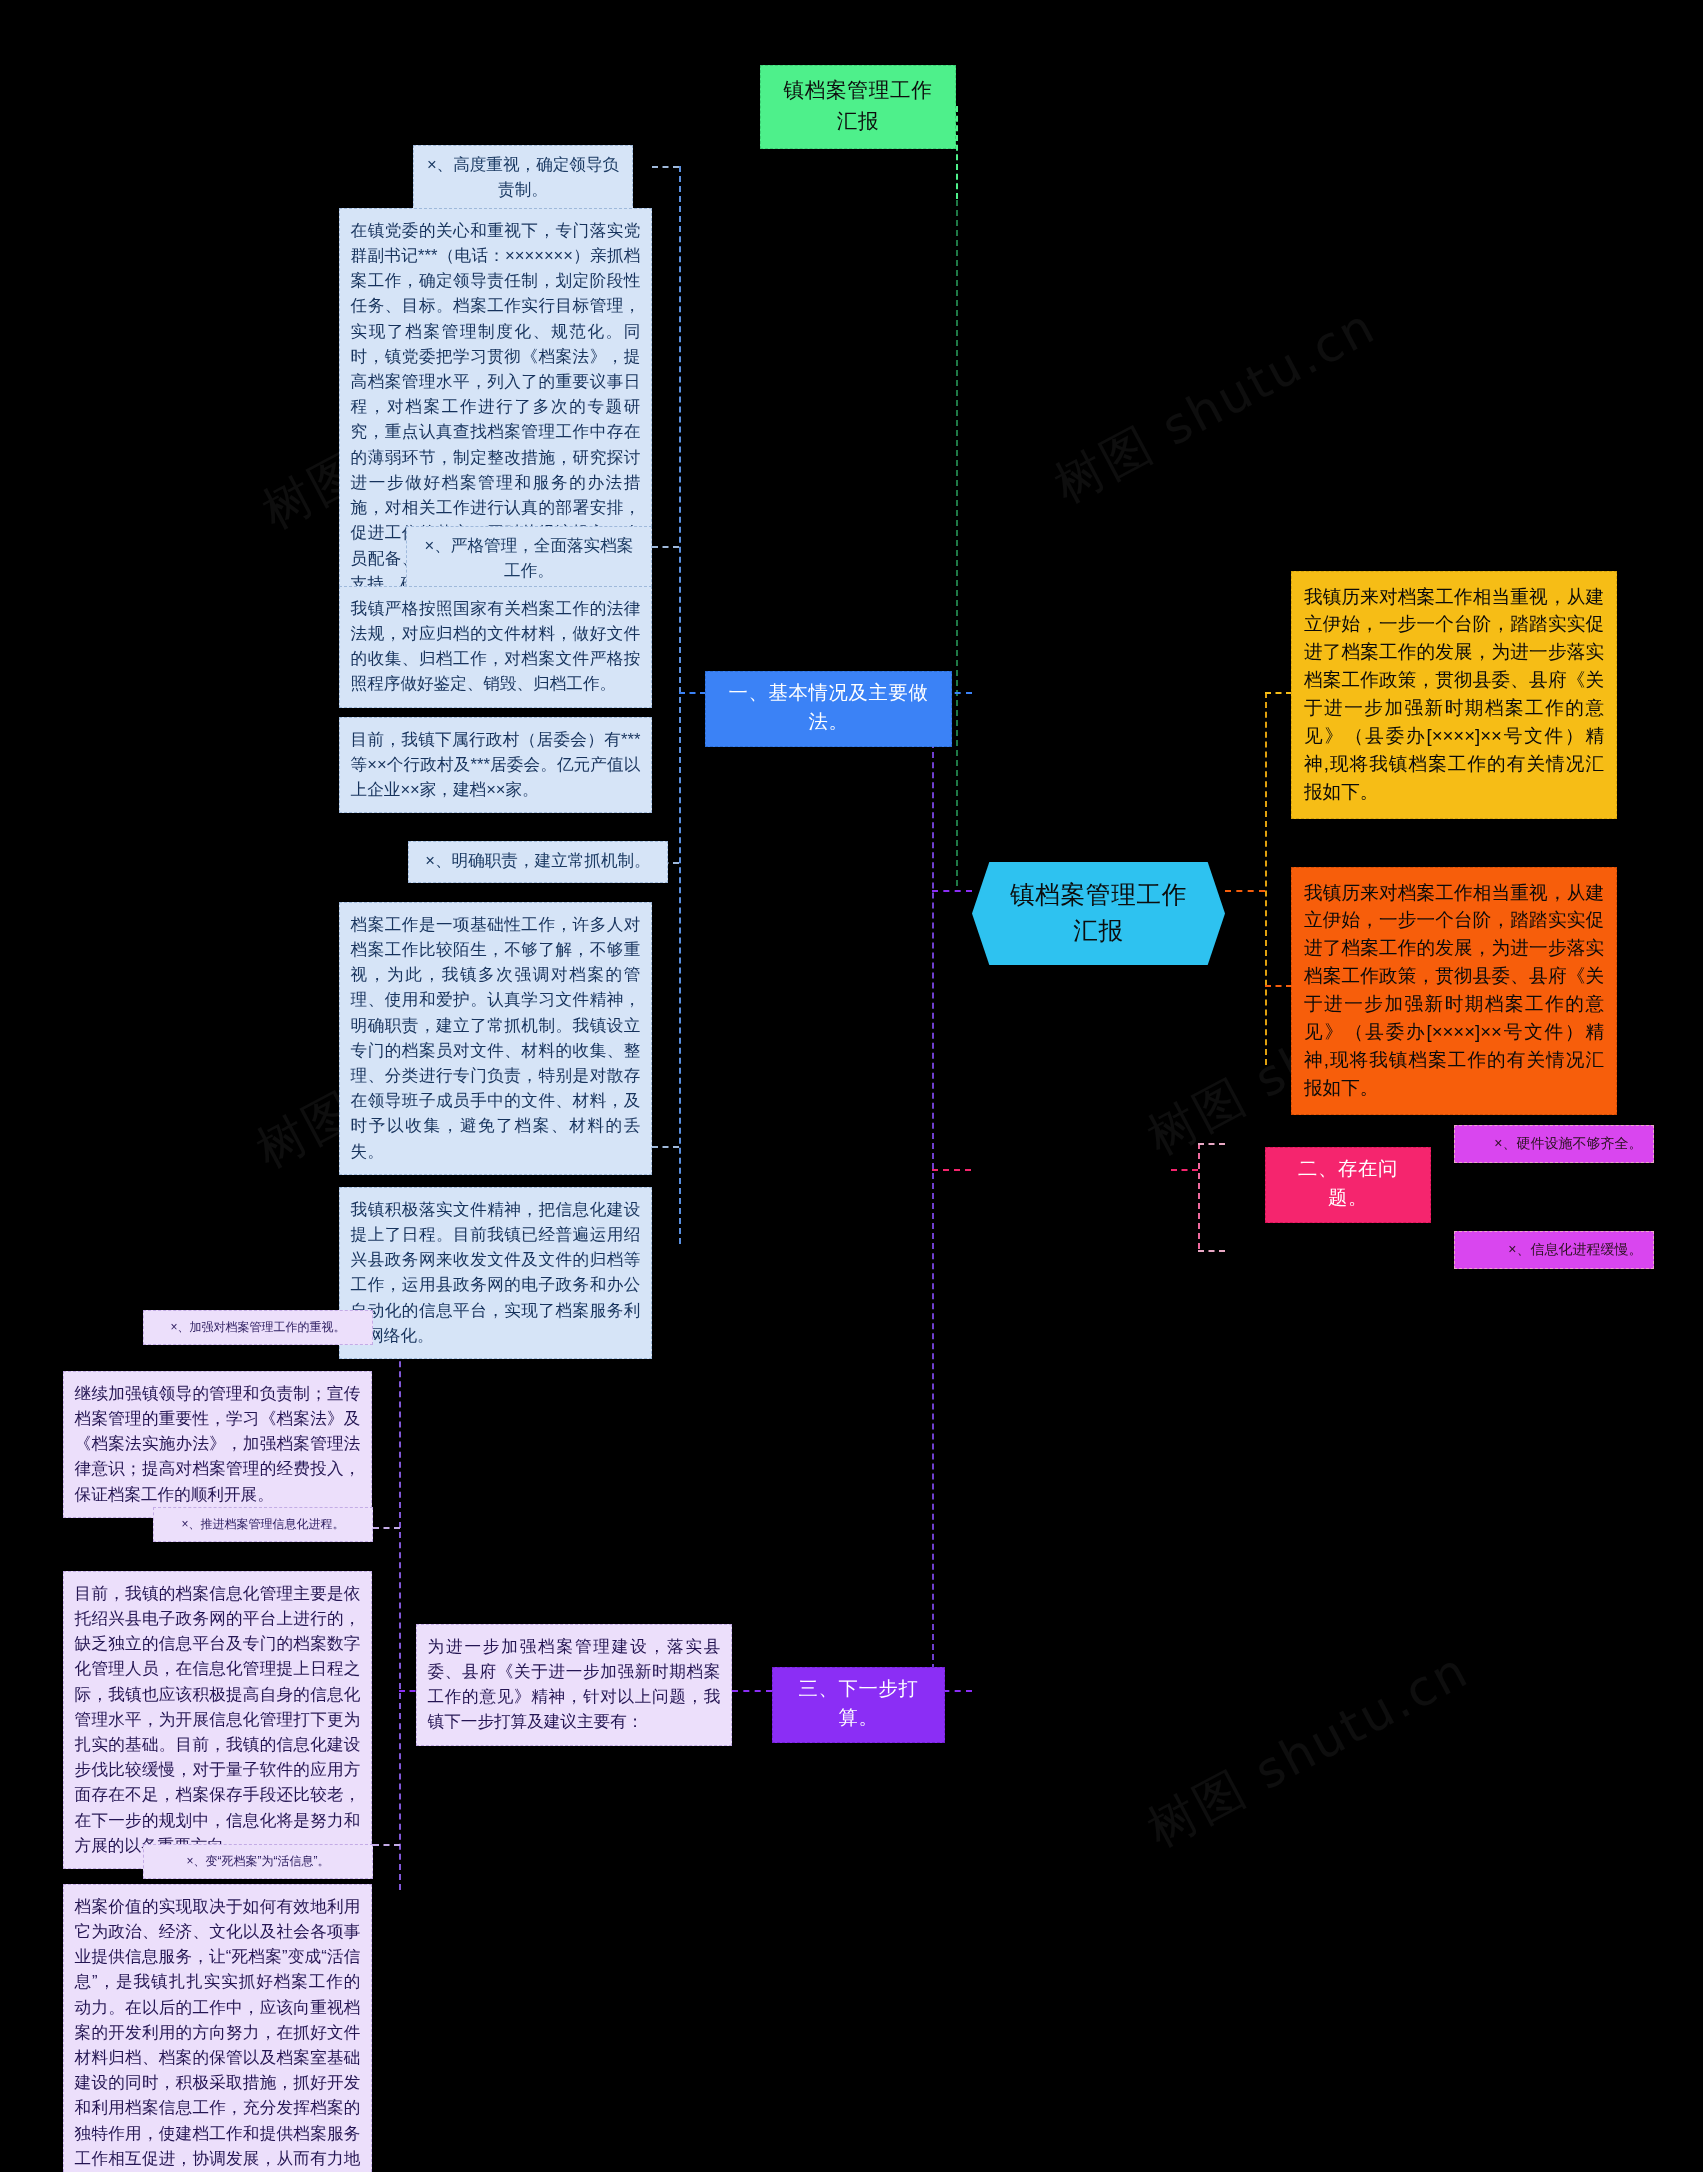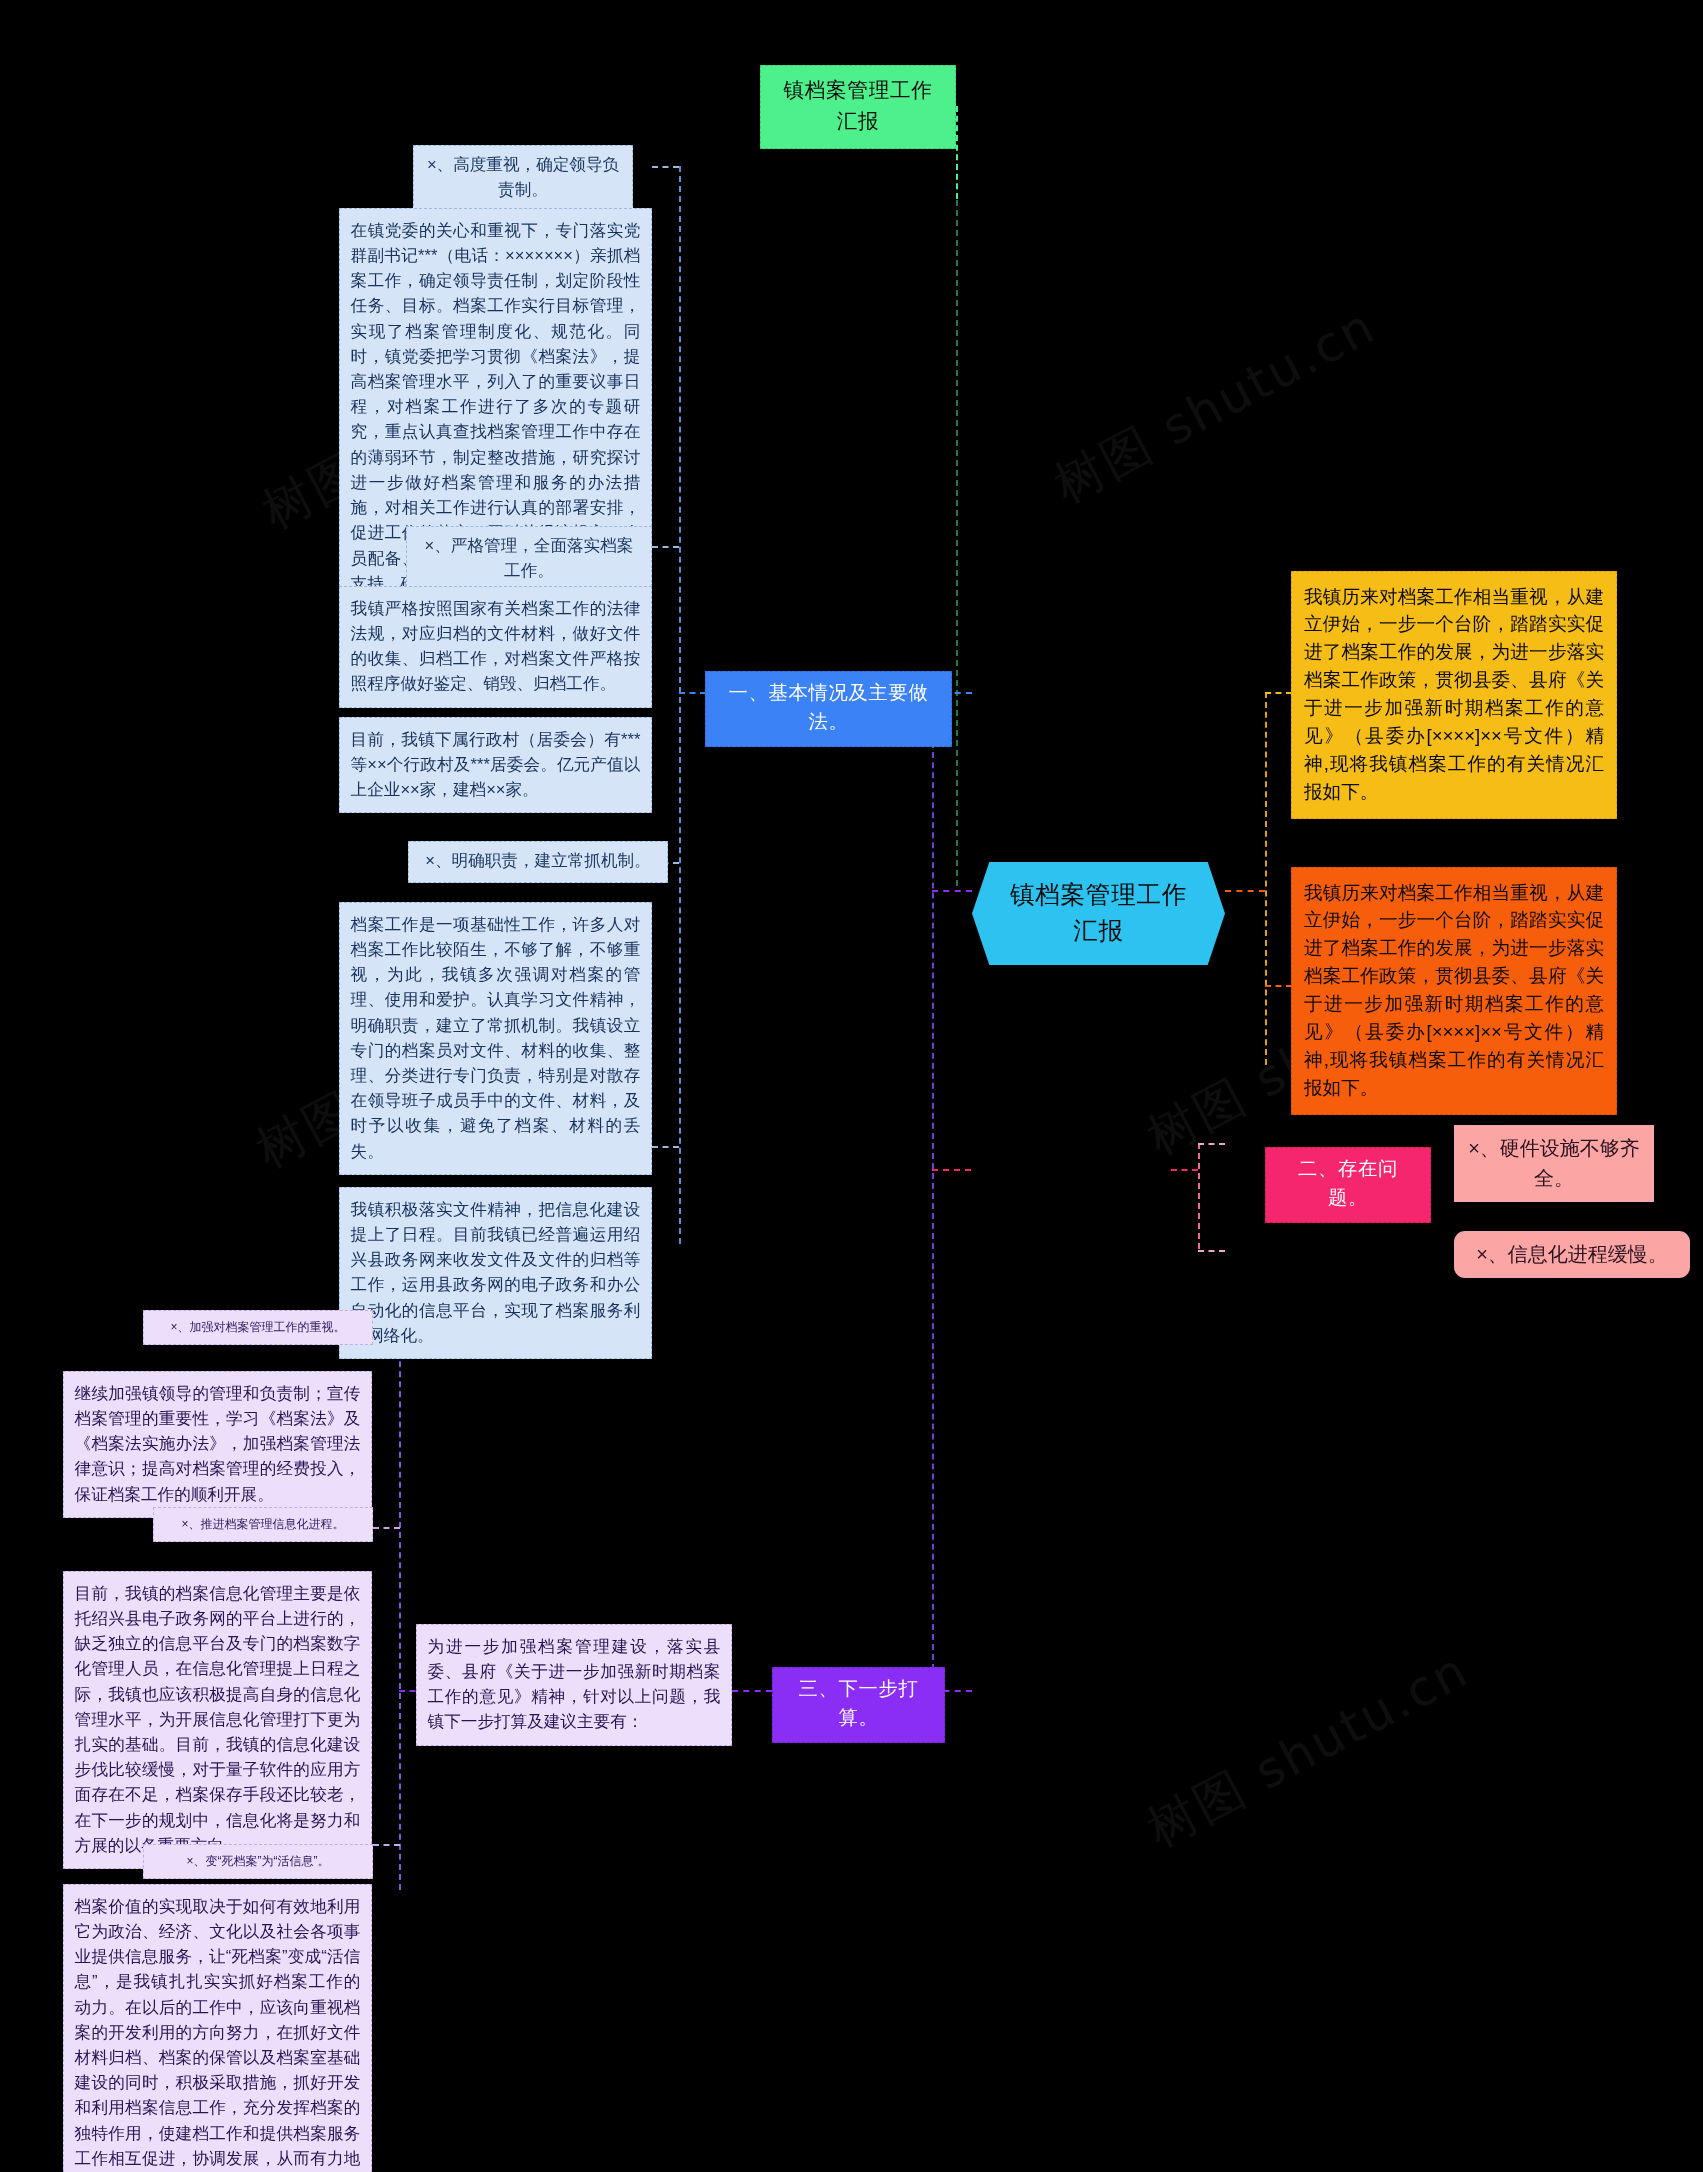--- a/index.html
+++ b/index.html
@@ -115,26 +115,26 @@
     background:#d6e4f7;
     color:#16325c;
     font-size:16.6px;
     padding:8.7px 10.6px 10px 10.6px;
     border:1.3px dashed #9fb9db;
     text-align:justify;
     line-height:1.52;
   }
   
   .n-lpink{
-    background:#fca5a5;
+    background:#d946ef;
     color:#2b1220;
-    font-size:20px;
+    font-size:14px;
     padding:6.7px 10.6px 8px 10.6px;
     border:1.3px dashed #e9a8c4;
-    text-align:center;
+    text-align:right;
   }
   
   .n-lav{
     background:#ecdffb;
     color:#2a1a5e;
     font-size:12px;
     padding:6.7px 10.6px 8px 10.6px;
     border:1.3px dashed #c3abe6;
     text-align:center;
   }
@@ -227,21 +227,21 @@
 
   <div class="node n-lblue-body" style="left:339px;top:902px;width:313px;">档案工作是一项基础性工作，许多人对档案工作比较陌生，不够了解，不够重视，为此，我镇多次强调对档案的管理、使用和爱护。认真学习文件精神，明确职责，建立了常抓机制。我镇设立专门的档案员对文件、材料的收集、整理、分类进行专门负责，特别是对散存在领导班子成员手中的文件、材料，及时予以收集，避免了档案、材料的丢失。</div>
 
 
   <div class="node n-lblue-body" style="left:339px;top:1187px;width:313px;">我镇积极落实文件精神，把信息化建设提上了日程。目前我镇已经普遍运用绍兴县政务网来收发文件及文件的归档等工作，运用县政务网的电子政务和办公自动化的信息平台，实现了档案服务利用网络化。</div>
 
   <div class="node n-pink" style="left:1265px;top:1147px;width:166px;">二、存在问题。</div>
 
   <div class="node n-lpink" style="left:1454px;top:1125px;width:200px;">×、硬件设施不够齐全。</div>
 
-  <div class="node n-lpink" style="left:1454px;top:1231px;width:236px;border-radius:11px;">×、信息化进程缓慢。</div>
+  <div class="node n-lpink" style="left:1454px;top:1231px;width:200px;">×、信息化进程缓慢。</div>
 
   <div class="node n-purple" style="left:772px;top:1667px;width:173px;">三、下一步打算。</div>
 
   <div class="node n-lav-body" style="left:416px;top:1624px;width:316px;">为进一步加强档案管理建设，落实县委、县府《关于进一步加强新时期档案工作的意见》精神，针对以上问题，我镇下一步打算及建议主要有：</div>
 
   <div class="node n-lav" style="left:143px;top:1310px;width:230px;">×、加强对档案管理工作的重视。</div>
 
   <div class="node n-lav-body" style="left:63px;top:1371px;width:309px;">继续加强镇领导的管理和负责制；宣传档案管理的重要性，学习《档案法》及《档案法实施办法》，加强档案管理法律意识；提高对档案管理的经费投入，保证档案工作的顺利开展。</div>
 
   <div class="node n-lav" style="left:153px;top:1507px;width:220px;">×、推进档案管理信息化进程。</div>

